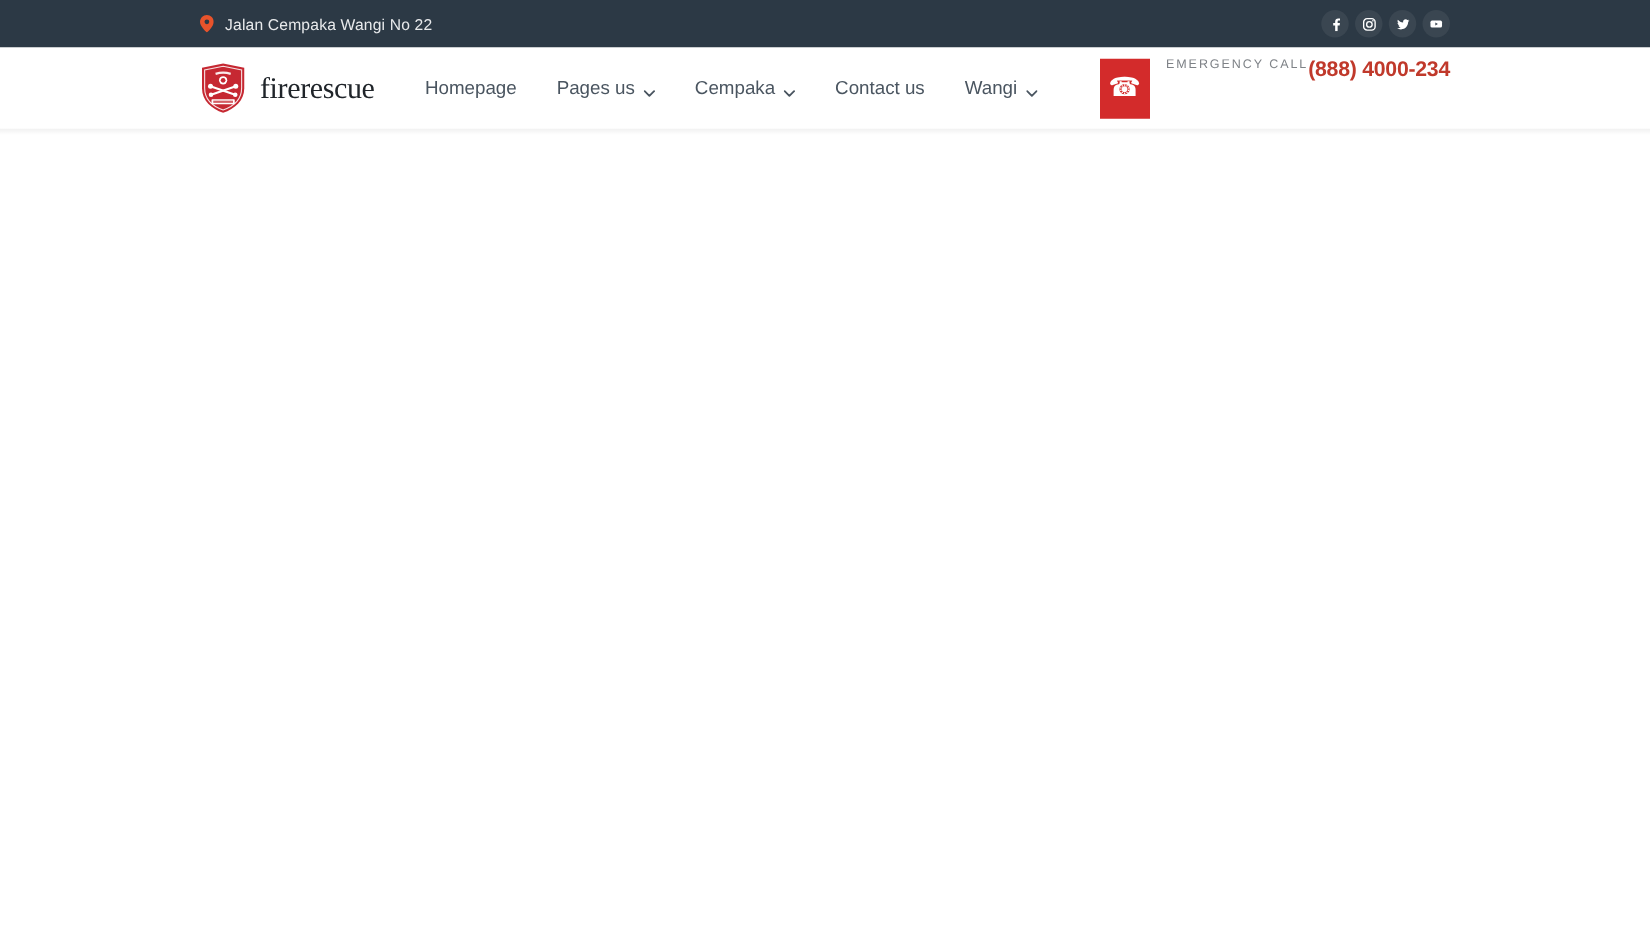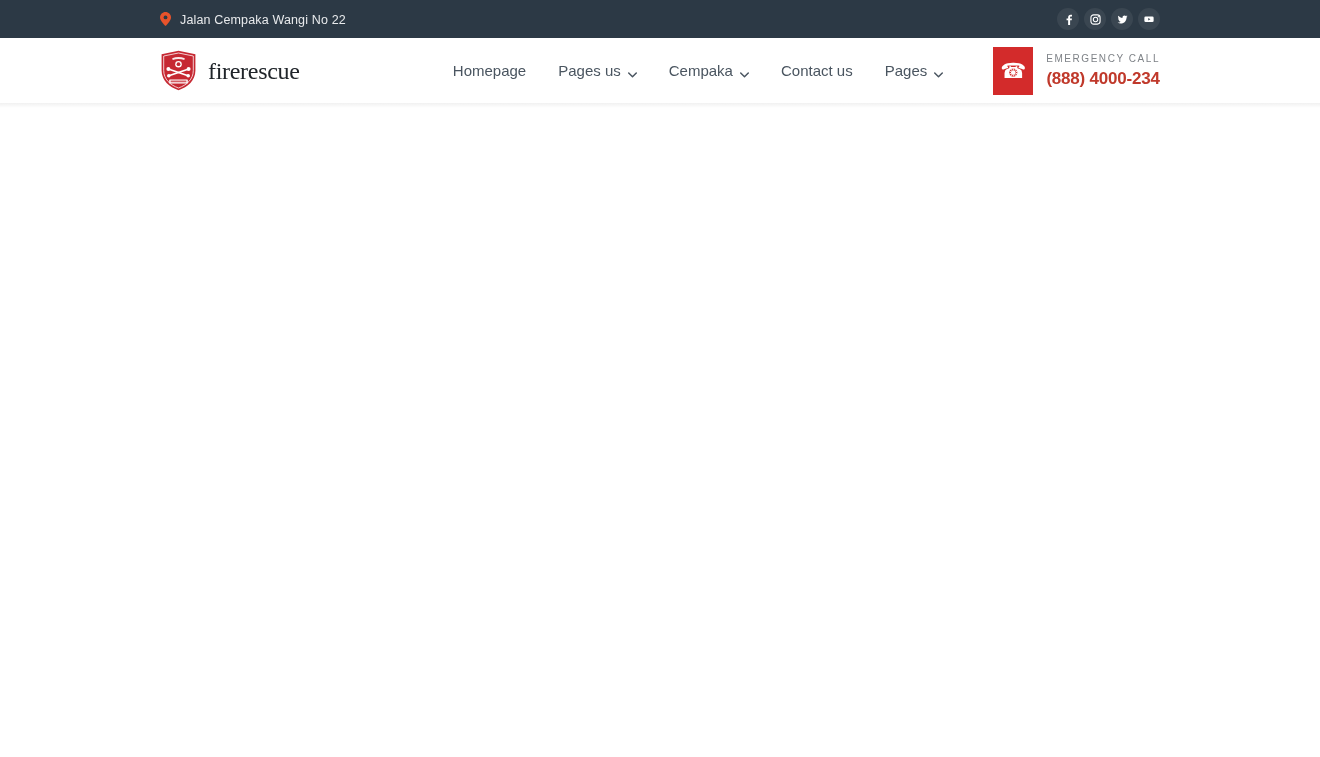--- a/index.html
+++ b/index.html
@@ -151,21 +151,21 @@
   }
 
   .phone-glyph {
     color: #ffffff;
     font-size: 21px;
     line-height: 1;
   }
 
   .emergency-text {
     display: flex;
-    flex-direction: column;
+    flex-direction: row;
     justify-content: center;
     padding-left: 13px;
     text-align: center;
   }
 
   .emergency-label {
     color: #7e8287;
     font-size: 10px;
     letter-spacing: 1.55px;
     line-height: 1;
@@ -282,21 +282,21 @@
             <path d="M0.6 1.1 L5 5.5 L9.4 1.1" fill="none" stroke="#4a5560" stroke-width="1.7" stroke-linecap="round" stroke-linejoin="round"></path>
           </svg>
         </span>
       </div>
 
       <div class="nav-item">
         <span>Contact us</span>
       </div>
 
       <div class="nav-item">
-        <span>Pages</span>
+        <span>Wangi</span>
         <span>
           <svg class="caret" viewBox="0 0 10 7" xmlns="http://www.w3.org/2000/svg">
             <path d="M0.6 1.1 L5 5.5 L9.4 1.1" fill="none" stroke="#4a5560" stroke-width="1.7" stroke-linecap="round" stroke-linejoin="round"></path>
           </svg>
         </span>
       </div>
 
     </nav>
 
     <div class="emergency">

